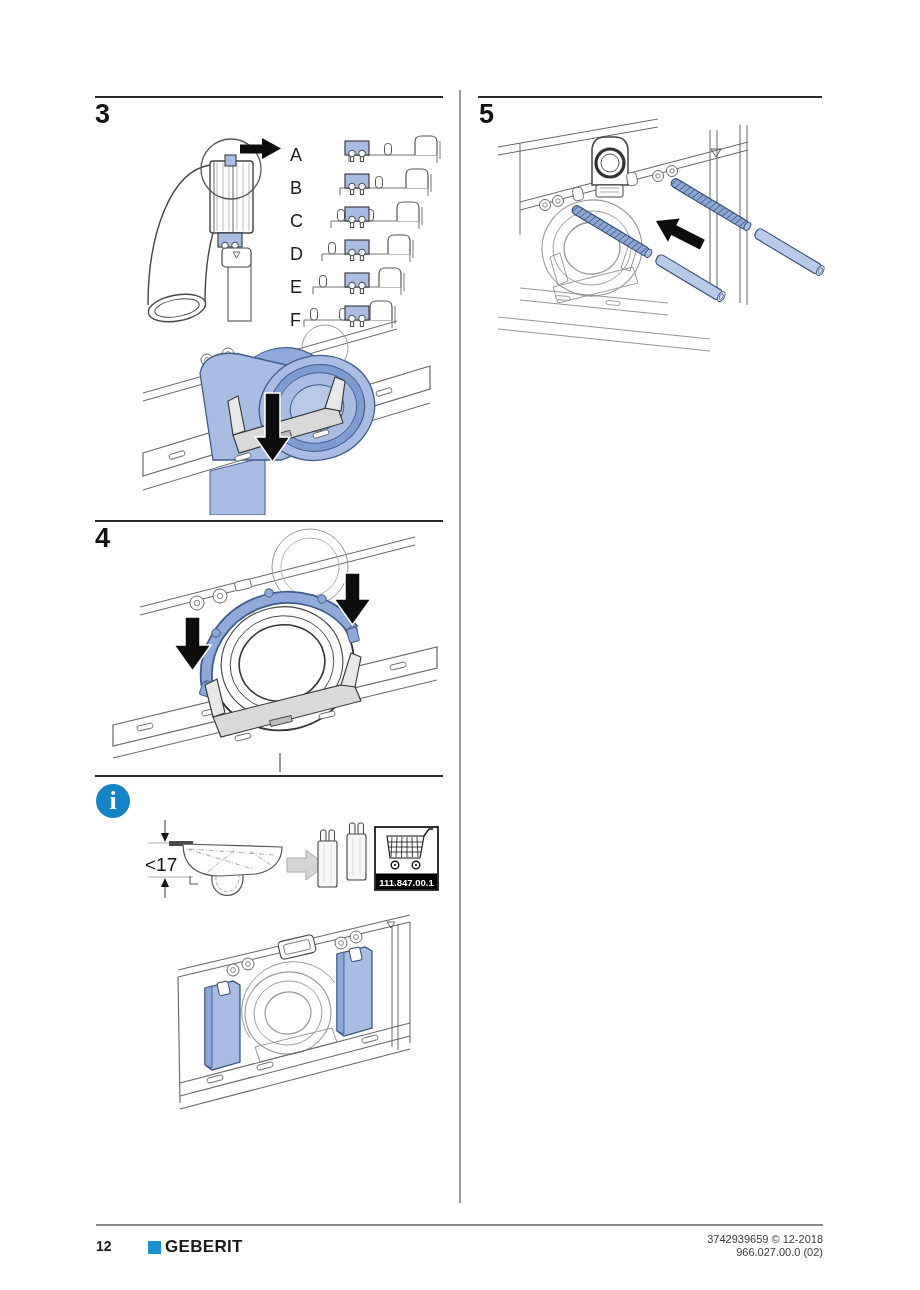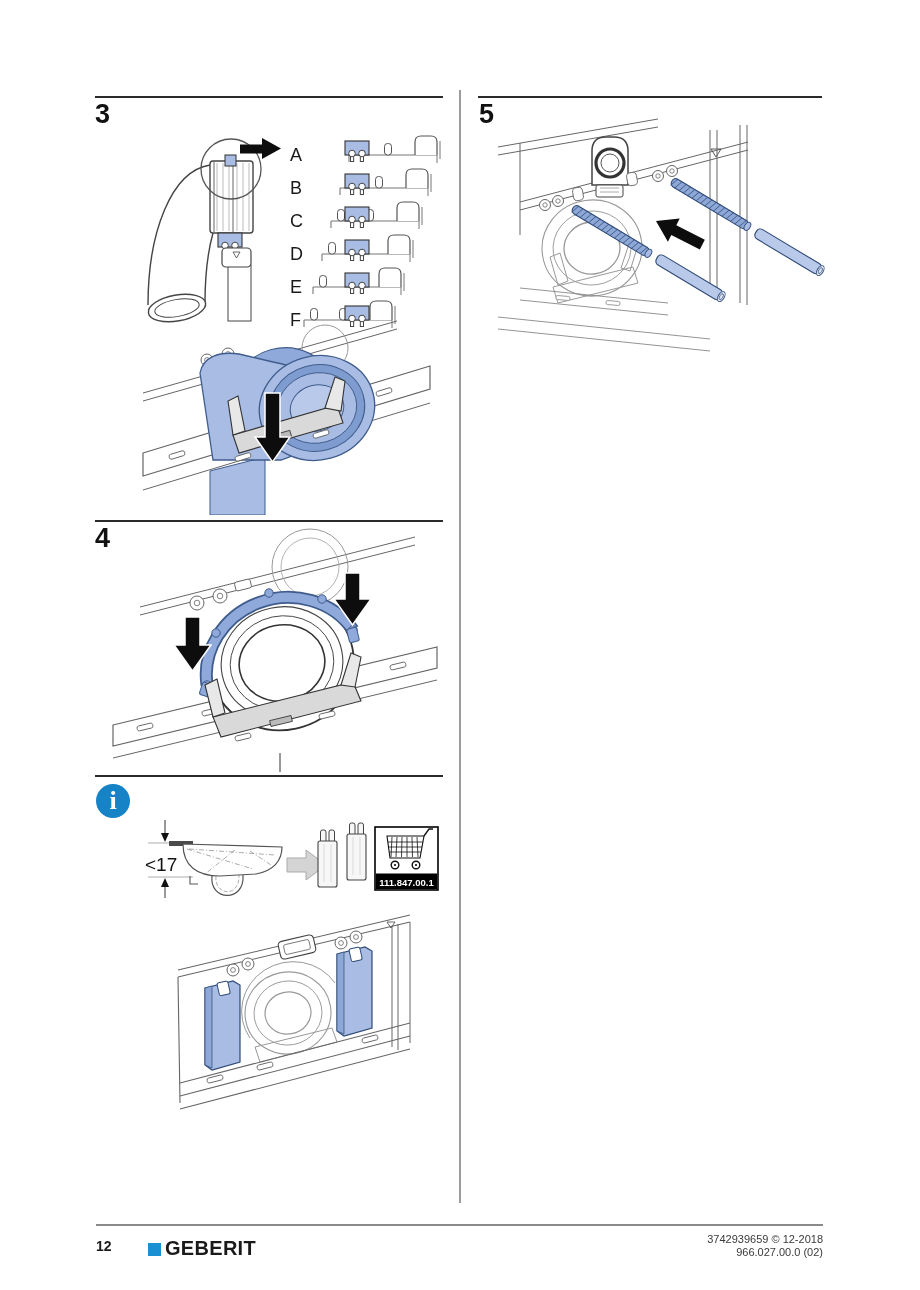--- a/index.html
+++ b/index.html
@@ -14,21 +14,21 @@
   svg text { font-family:"Liberation Sans", sans-serif; }
   .info-icon {
     position:absolute; left:96px; top:784px; width:34px; height:34px;
     border-radius:50%; background:#1583c5; color:#fff; text-align:center;
     font-family:"Liberation Serif", serif; font-weight:bold; font-size:26px; line-height:33px;
   }
   .footer-rule { position:absolute; left:96px; top:1224px; width:727px; height:2px; background:#8a8a8a; }
   .page-number { position:absolute; left:96px; top:1238px; font-size:14px; font-weight:bold; color:#1a1a1a; }
   .brand { position:absolute; left:148px; top:1237px; display:flex; align-items:center; }
   .brand-square { width:13px; height:13px; background:#1a8fd1; margin-right:4px; margin-top:1px; }
-  .brand-name { font-size:20px; font-weight:bold; color:#1a1a1a; letter-spacing:0.3px; }
+  .brand-name { font-size:17px; font-weight:bold; color:#1a1a1a; letter-spacing:0.3px; }
   .doc-refs { position:absolute; right:97px; top:1233px; text-align:right; font-size:11px; color:#3a3a3a; line-height:13px; }
 </style>
 </head>
 <body>
 
 <div class="page">
 
   <div class="hrule" style="left:95px; top:96px; width:348px;"></div>
   <div class="hrule" style="left:478px; top:96px; width:344px;"></div>
   <div class="hrule" style="left:95px; top:520px; width:348px;"></div>

